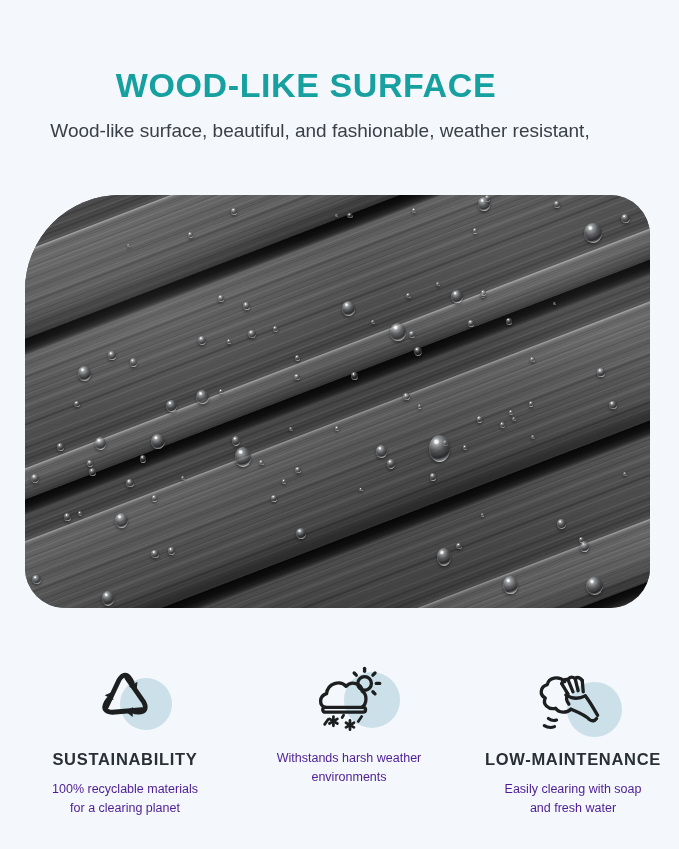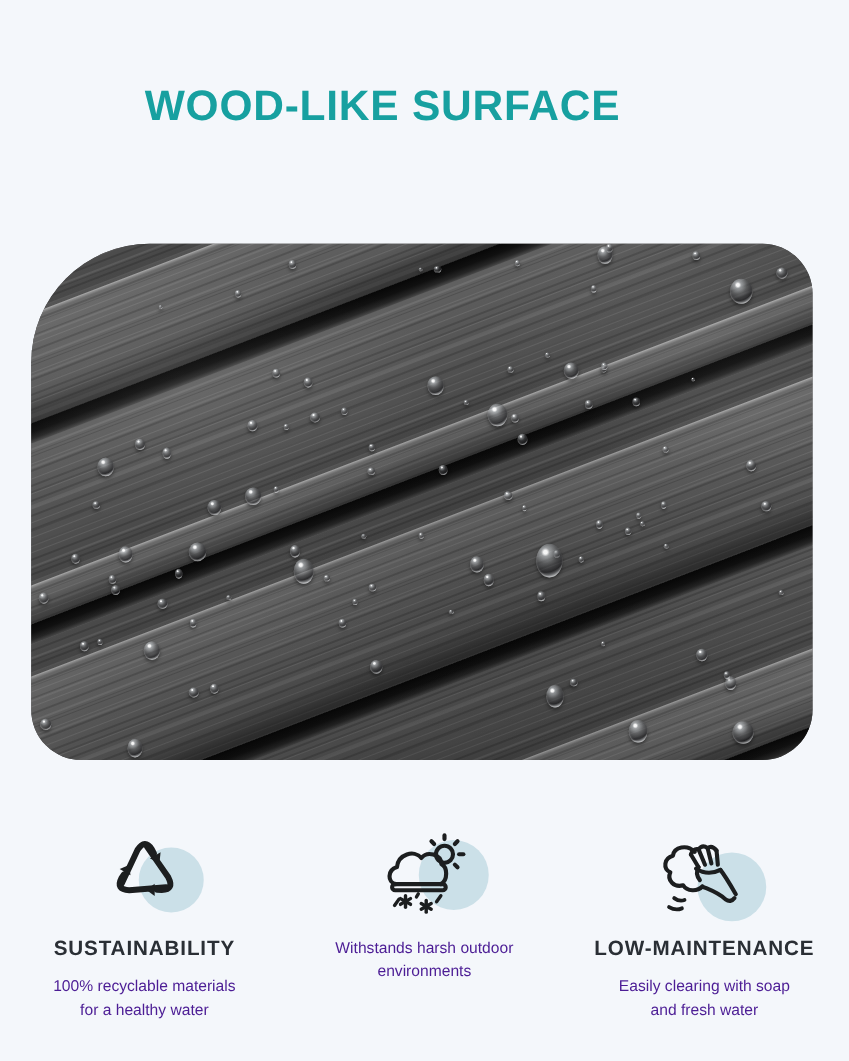--- a/index.html
+++ b/index.html
@@ -77,21 +77,21 @@
       rgba(120,125,130,.45) 100%);
     box-shadow:0 2px 3px rgba(0,0,0,.38), inset 0 -1px 1px rgba(255,255,255,.30);
   }
 
   
   .features{
     position:absolute;
     left:0;top:636px;
     width:679px;
     display:flex;
-    justify-content:center;
+    justify-content:flex-end;
   }
   .feature{
     width:212px;
     text-align:center;
   }
   .feature:nth-child(2){width:236px;}
   .icon-wrap{
     position:relative;
     width:86px;height:72px;
     margin:0 auto;
@@ -118,21 +118,21 @@
     color:#4c1d95;
   }
 </style>
 </head>
 <body>
 
 <div class="page">
 
   <div class="hdr">
     <h1 class="title">WOOD-LIKE SURFACE</h1>
-    <p class="subtitle"><br></p>
+    <p class="subtitle"><span>Wood-like surface, beautiful, and fashionable, weather resistant,</span><br></p>
   </div>
 
   <div class="hero">
     <div class="deck-rot">
         <div class="plank" style="background-position: 0px 0px;"></div>
         <div class="plank-gap"></div>
         <div class="plank" style="background-position: 0px 53px;"></div>
         <div class="plank-gap"></div>
         <div class="plank" style="background-position: 0px 106px;"></div>
         <div class="plank-gap"></div>
@@ -257,21 +257,21 @@
             </g>
             <g fill="#1c1e1f">
               <path d="M 42.6 21.7 L 43.4 14.2 L 35.6 18.8 Z"></path>
               <path d="M 42.6 21.7 L 43.4 14.2 L 35.6 18.8 Z" transform="rotate(120 32 29)"></path>
               <path d="M 42.6 21.7 L 43.4 14.2 L 35.6 18.8 Z" transform="rotate(240 32 29)"></path>
             </g>
           </svg>
         </span>
       </div>
       <h2 class="f-title">SUSTAINABILITY</h2>
-      <p class="f-desc"><span>100% recyclable materials</span><br><span>for a healthy water</span></p>
+      <p class="f-desc"><span>100% recyclable materials</span><br><span>for a clearing planet</span></p>
     </div>
 
     <div class="feature">
       <div class="icon-wrap">
         <div class="icon-circle" style="top:6px;right:-8px;width:56px;height:56px;"></div>
         <span>
           <svg width="76" height="68" viewBox="-2 -4 78 68" fill="none">
             <g stroke="#1c1e1f" stroke-width="3.4" stroke-linecap="round" stroke-linejoin="round">
               <circle cx="53" cy="13" r="7"></circle>
               <path d="M 53 0.5 L 53 -2.5"></path>
@@ -289,21 +289,21 @@
                 <path d="M 16.9 54.1 L 25.1 49.4"></path>
               <path d="M 30 48 L 31.5 45.5"></path>
               <path d="M 38 51 L 38 60.5"></path>
                 <path d="M 33.9 53.4 L 42.1 58.1"></path>
                 <path d="M 33.9 58.1 L 42.1 53.4"></path>
               <path d="M 46.5 52 L 50 47"></path>
             </g>
           </svg>
         </span>
       </div>
-      <p class="f-desc"><span>Withstands harsh outdoor</span><br><span>environments</span></p>
+      <p class="f-desc"><span>Withstands harsh weather</span><br><span>environments</span></p>
     </div>
 
     <div class="feature">
       <div class="icon-wrap">
         <div class="icon-circle" style="top:16px;right:-6px;width:55px;height:55px;"></div>
         <span>
           <svg width="78" height="68" viewBox="0 0 76 64" fill="none">
             <g stroke="#1c1e1f" stroke-width="3.2" stroke-linecap="round" stroke-linejoin="round">
               <path d="M 30 14 C 24 8 14 10 13 17 C 6 19 5 27 11 30 C 8 36 14 42 21 40 C 24 45 32 45 36 41"></path>
               <path d="M 33 26 L 27 16"></path>

